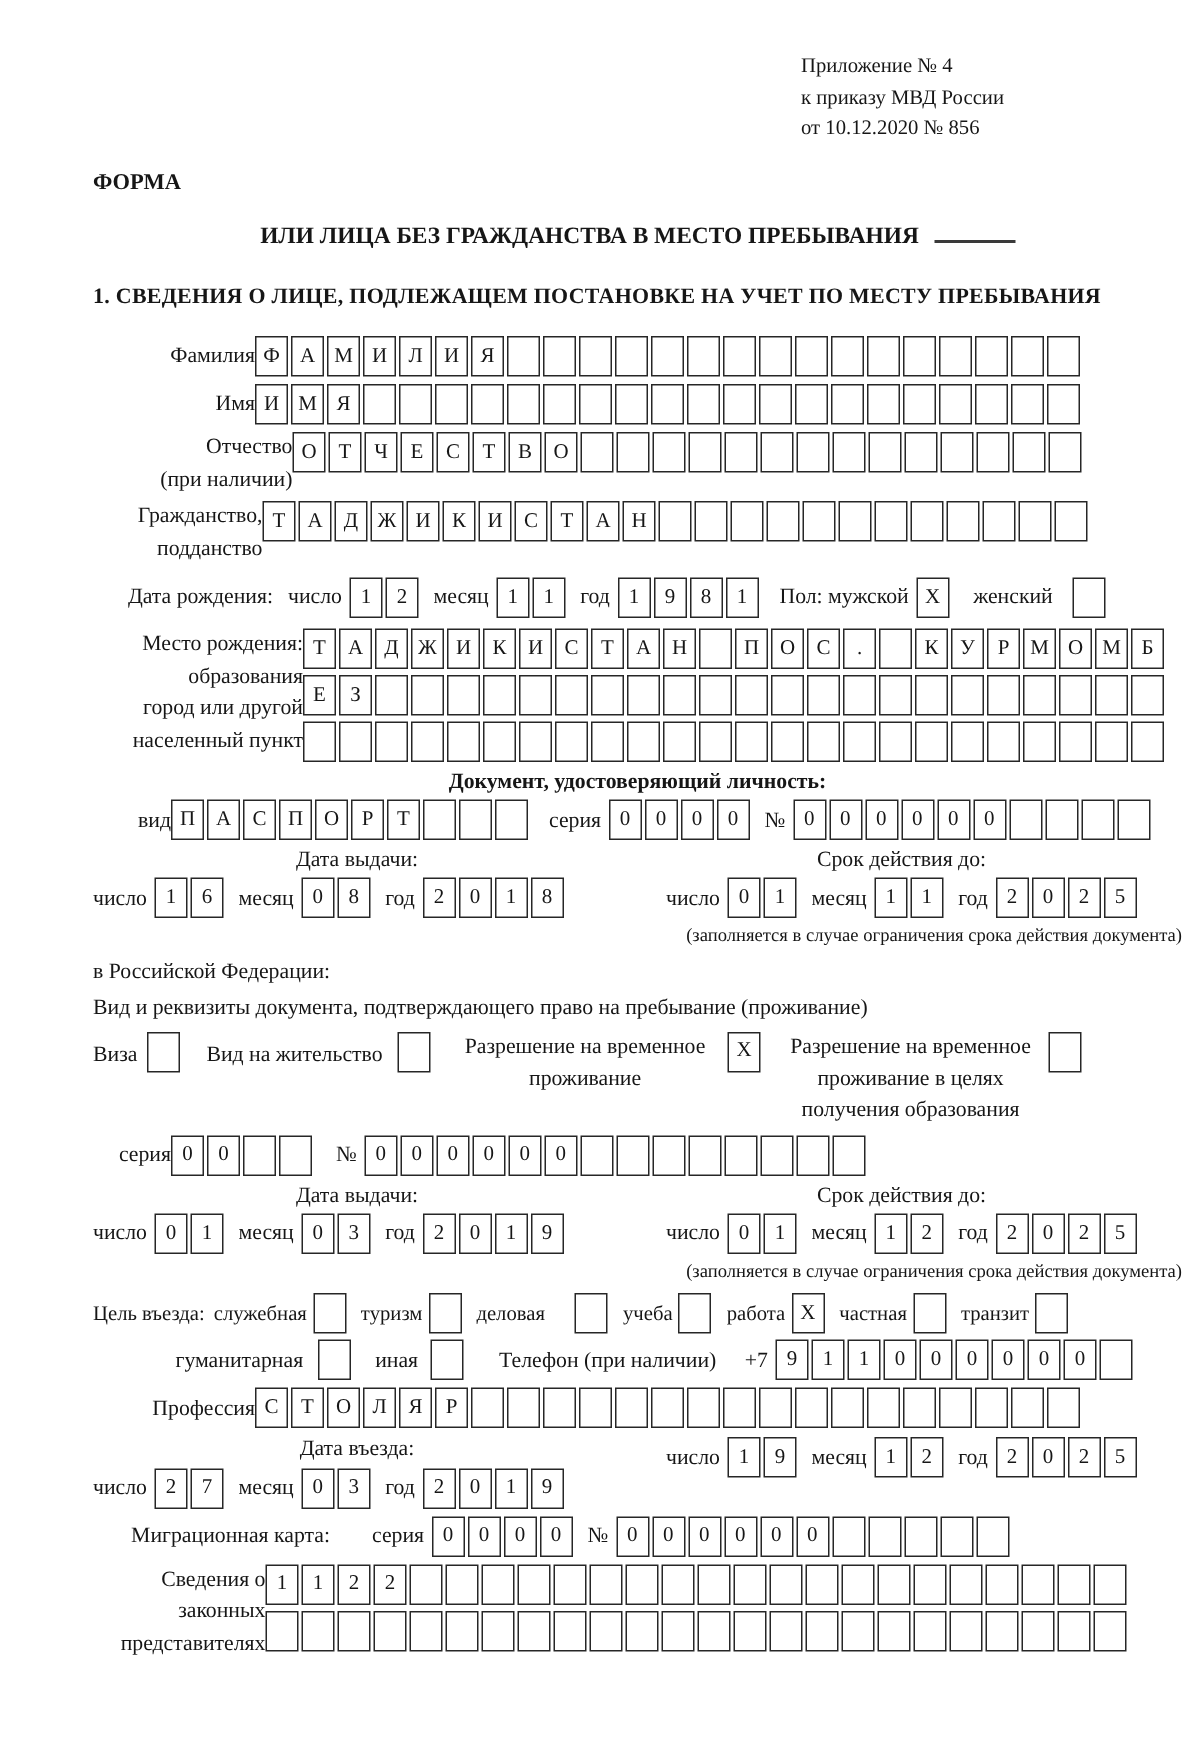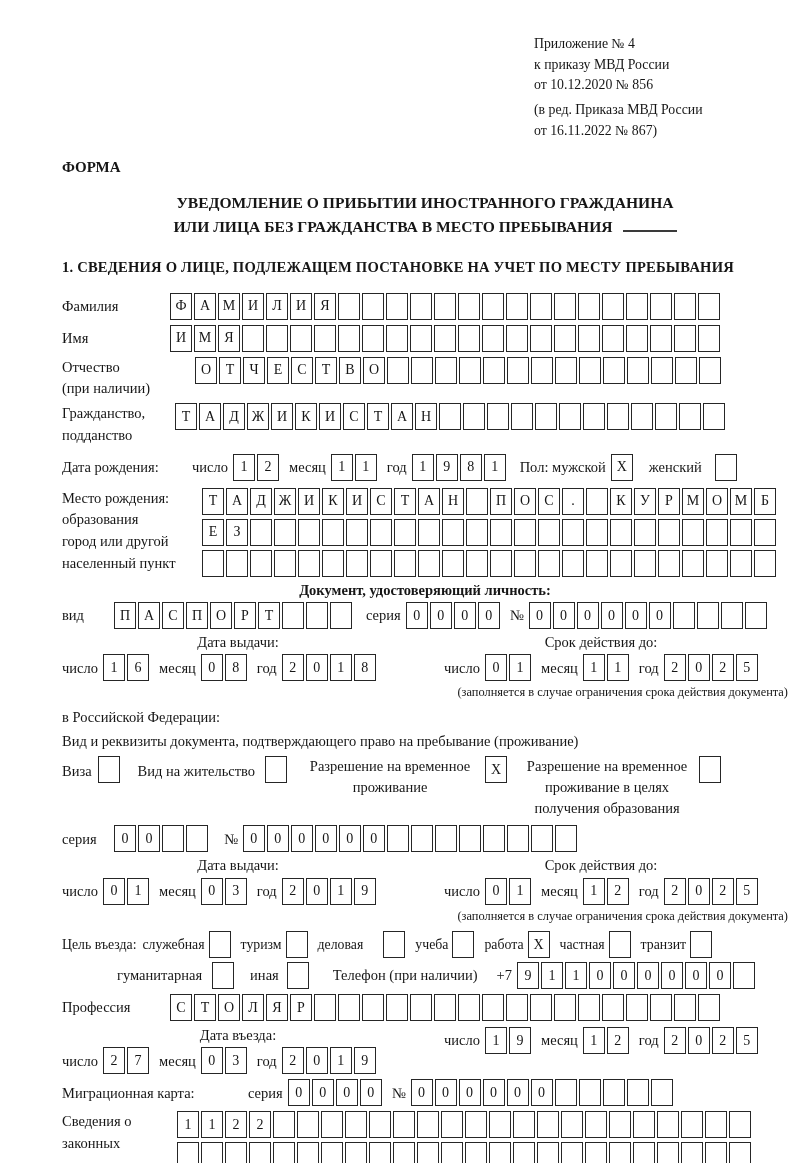--- a/index.html
+++ b/index.html
@@ -11,21 +11,21 @@
   .hdr-grp2 { margin-top:4px; }
   .forma { text-align:left; padding-right:32px; font-weight:700; margin-top:16px; font-size:15px; }
 
   .title { text-align:center; font-weight:700; font-size:15.6px; margin-top:13px; line-height:1.5; }
   .blank { display:inline-block; width:54px; height:14px; border-bottom:2px solid #3a3a3a; margin-left:10px; }
 
   .sec { font-weight:700; font-size:14.6px; margin-top:19px; letter-spacing:.2px; }
 
   .row { display:flex; align-items:center; margin-top:5px; white-space:nowrap; }
   .row.top { align-items:flex-start; }
-  .lbl { flex:0 0 auto; }
+  .lbl { flex:0 0 auto;text-align:right; }
   .lbl2 { line-height:1.5; }
 
   .cells { display:inline-flex; gap:2px; flex:0 0 auto; }
   .cell { width:22px; height:27px; border:1.5px solid #262626; display:inline-flex; align-items:center; justify-content:center; font-size:14px; background:#fff; flex:0 0 auto; }
   .vcells { display:flex; flex-direction:column; gap:4px; }
 
   .kw { margin:0 5px 0 10px; }
   .kw:first-child { margin-left:0; }
 
   .dsec { display:flex; margin-top:3px; }
@@ -39,29 +39,24 @@
 </style>
 </head>
 <body>
 
 <div class="page">
 
   <div class="hdr">
     <div>Приложение № 4</div>
     <div>к приказу МВД России</div>
     <div>от 10.12.2020 № 856</div>
-    <div class="hdr-grp2">
-      <div>(в ред. Приказа МВД России</div>
-      <div>от 16.11.2022 № 867)</div>
-    </div>
   </div>
   <div class="forma">ФОРМА</div>
 
   <div class="title">
-    <div>УВЕДОМЛЕНИЕ О ПРИБЫТИИ ИНОСТРАННОГО ГРАЖДАНИНА</div>
     <div>
       <span>ИЛИ ЛИЦА БЕЗ ГРАЖДАНСТВА В МЕСТО ПРЕБЫВАНИЯ</span><span class="blank"></span>
     </div>
   </div>
 
   <div class="sec">1. СВЕДЕНИЯ О ЛИЦЕ, ПОДЛЕЖАЩЕМ ПОСТАНОВКЕ НА УЧЕТ ПО МЕСТУ ПРЕБЫВАНИЯ</div>
 
   <div class="row" style="margin-top:15px">
     <span class="lbl" style="width:108px">Фамилия</span>
     <span class="cells">

